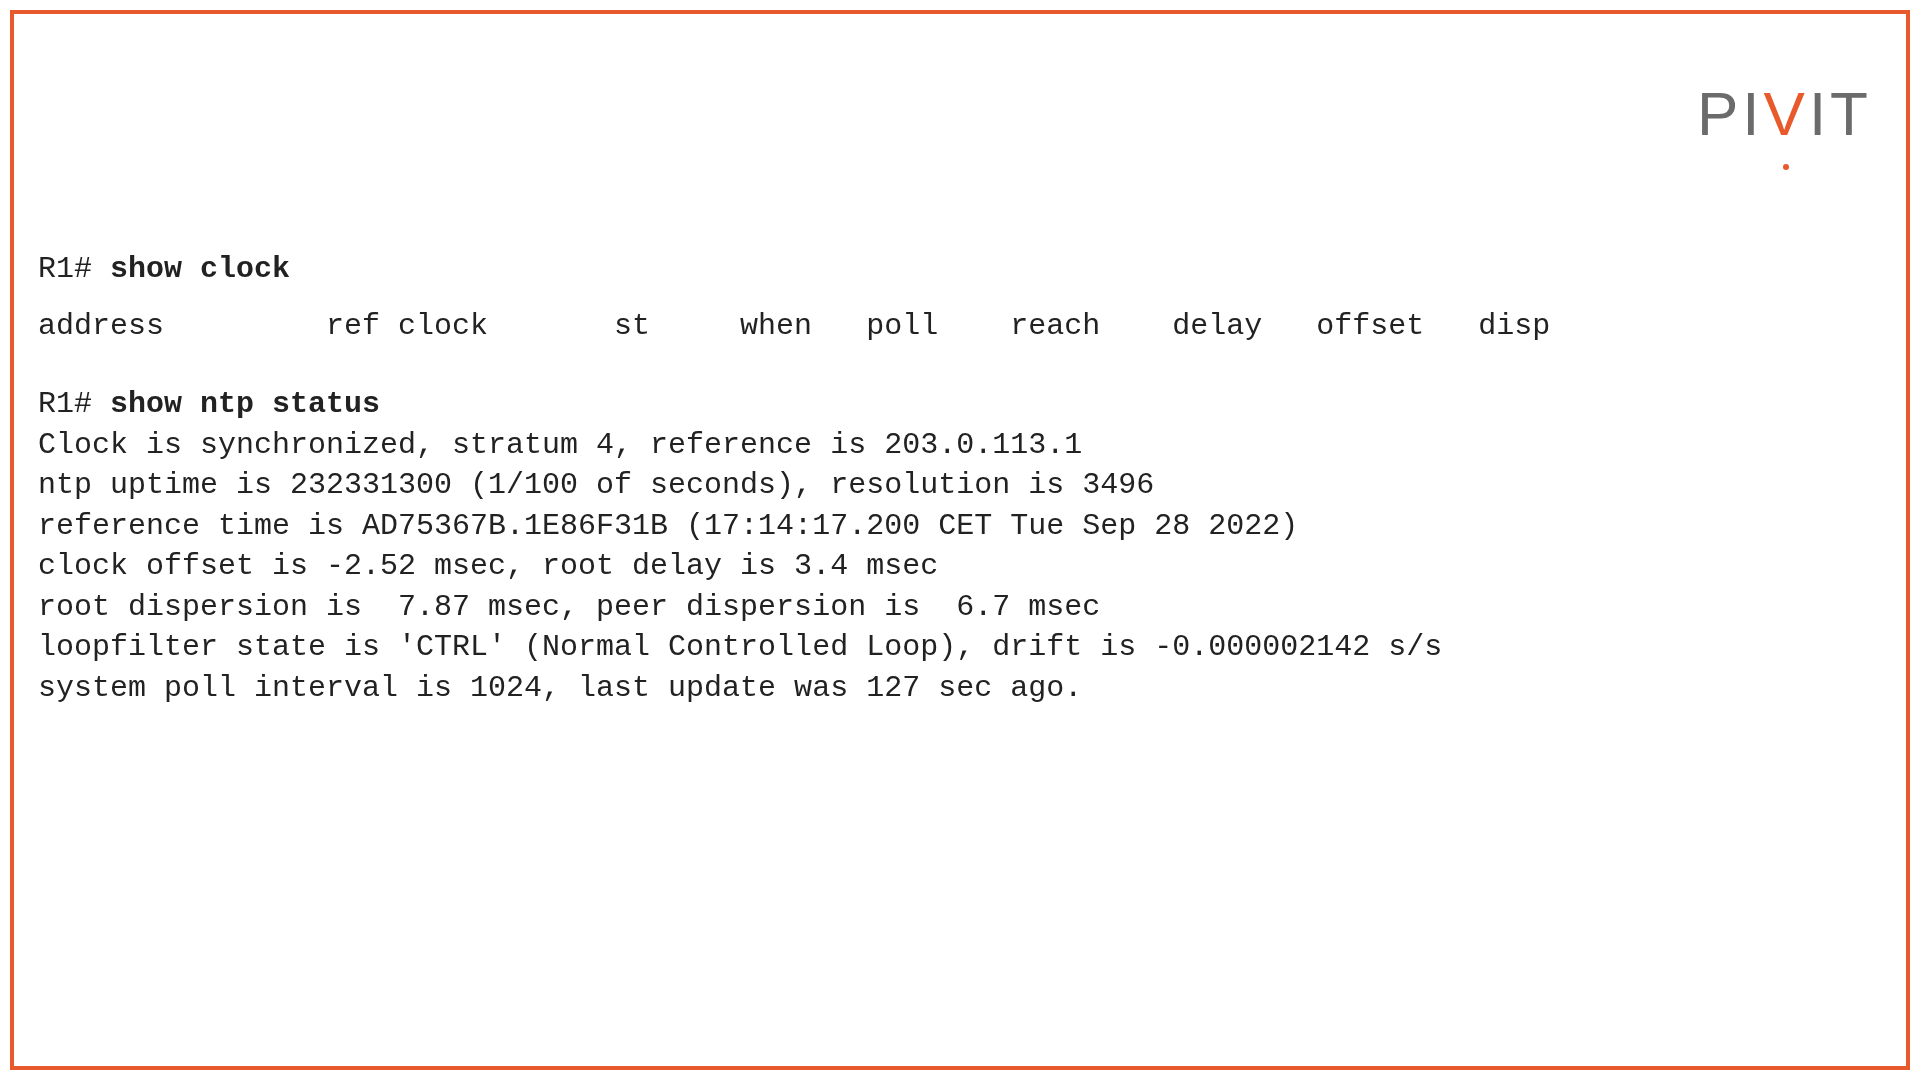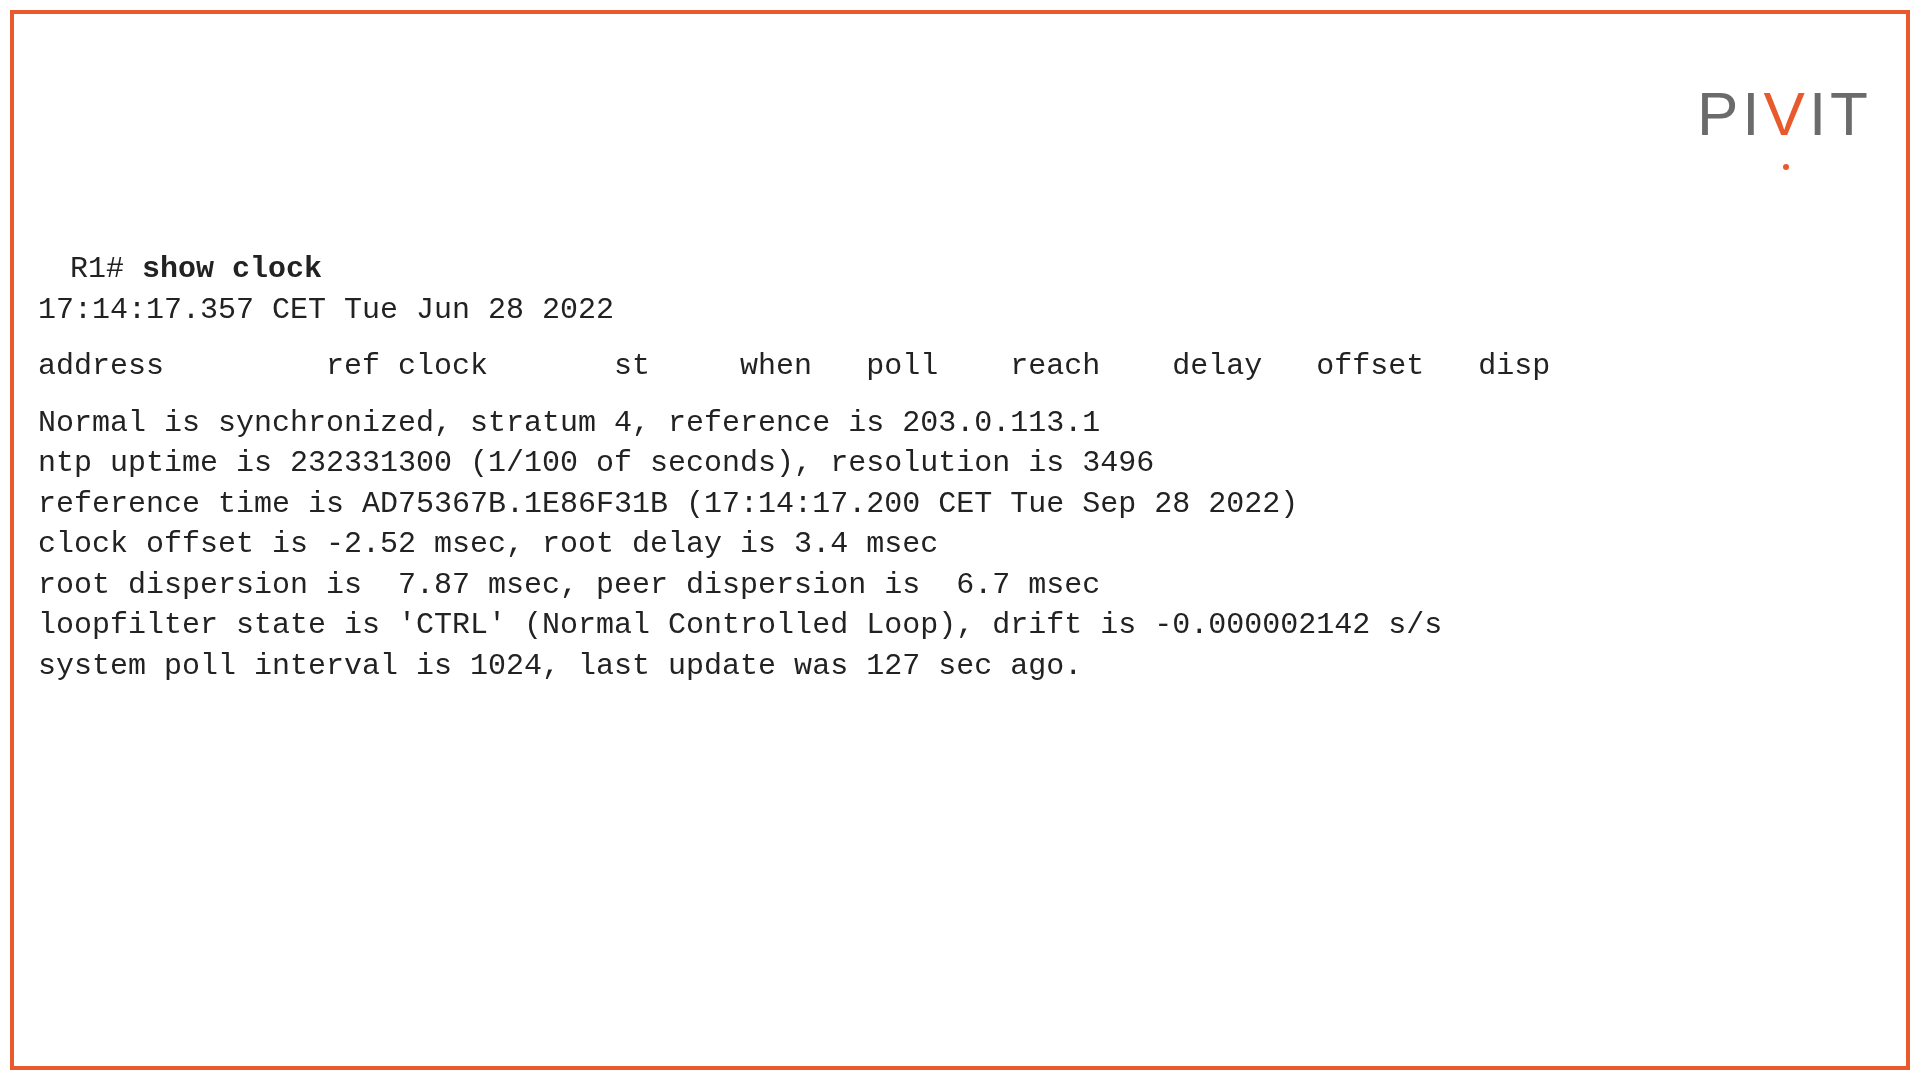--- a/index.html
+++ b/index.html
@@ -50,21 +50,20 @@
       border-radius: 50%;
     }
     .term {
       margin-top: 195px;
     }
     .prompt-line {
       margin-top: 22px;
     }
     .prompt-line:first-child {
       margin-top: 0;
-      margin-left: 32px;
     }
     .prompt {
       display: inline;
     }
     .cmd {
       display: inline;
       font-weight: bold;
     }
     .out-line {
       white-space: pre;
@@ -80,29 +79,31 @@
 
   <div class="logo">
     <span>PI</span><span class="v">V</span><span>IT</span>
   </div>
 
   <div class="term">
 
     <div class="prompt-line">
       <span class="prompt">R1# </span><span class="cmd">show clock</span>
     </div>
-    <div class="out-line">17:14:17.357 CET Tue Jun 28 2022</div>
 
     <div class="sep"></div>
 
     <div class="out-line">address         ref clock       st     when   poll    reach    delay   offset   disp</div>
 
     <div class="sep"></div>
 
-    <div class="out-line">Normal is synchronized, stratum 4, reference is 203.0.113.1</div>
+    <div class="prompt-line">
+      <span class="prompt">R1# </span><span class="cmd">show ntp status</span>
+    </div>
+    <div class="out-line">Clock is synchronized, stratum 4, reference is 203.0.113.1</div>
     <div class="out-line">ntp uptime is 232331300 (1/100 of seconds), resolution is 3496</div>
     <div class="out-line">reference time is AD75367B.1E86F31B (17:14:17.200 CET Tue Sep 28 2022)</div>
     <div class="out-line">clock offset is -2.52 msec, root delay is 3.4 msec</div>
     <div class="out-line">root dispersion is  7.87 msec, peer dispersion is  6.7 msec</div>
     <div class="out-line">loopfilter state is 'CTRL' (Normal Controlled Loop), drift is -0.000002142 s/s</div>
     <div class="out-line">system poll interval is 1024, last update was 127 sec ago.</div>
 
   </div>
 
 </div>

